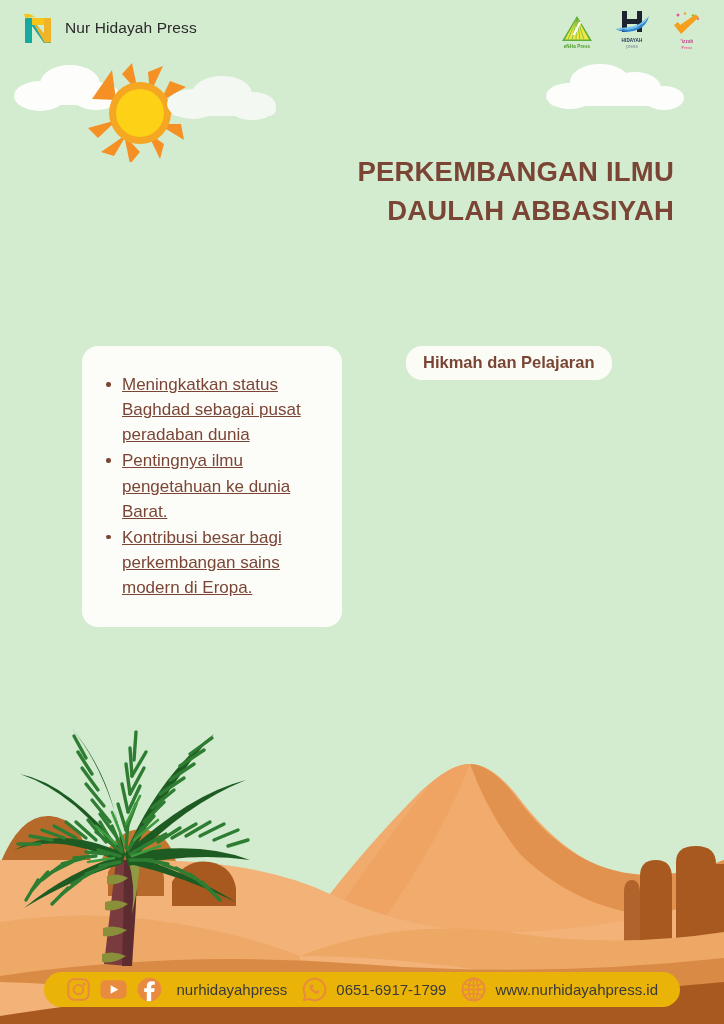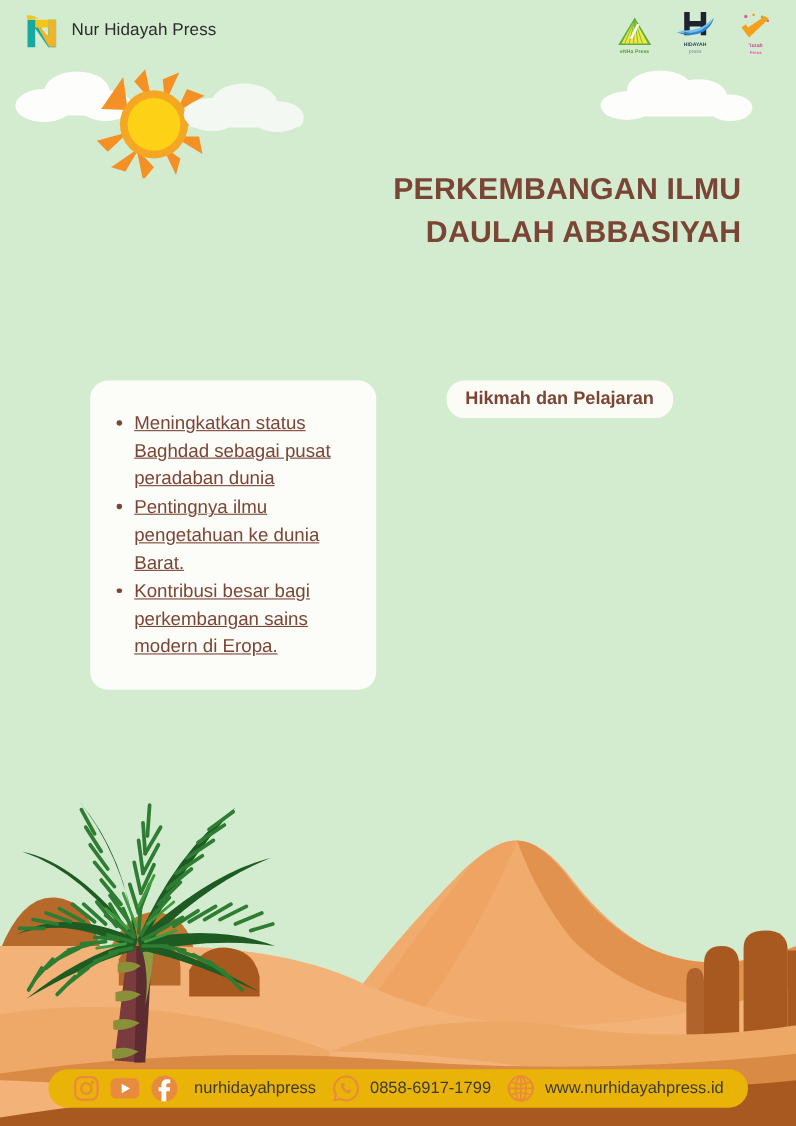--- a/index.html
+++ b/index.html
@@ -413,21 +413,21 @@
     </svg>
     <svg class="fic" width="25" height="25" viewBox="0 0 24 24">
       <circle cx="12" cy="12" r="11.4" fill="#e98b3e"></circle>
       <path d="M13.6 23.3 V14.4 H16.5 L17 10.9 H13.6 V8.9 Q13.6 7.3 15.5 7.4 H17.1 V4.2 Q15.9 4 14.4 4 Q11.9 4 10.6 5.3 Q9.4 6.6 9.4 8.8 V10.9 H6.9 V14.4 H9.4 V23.1" fill="#ffffff"></path>
     </svg>
     <span class="ftxt gap-l">nurhidayahpress</span>
     <svg class="fic gap-l" width="25" height="25" viewBox="0 0 24 24">
       <path d="M12 1.6 A10.4 10.4 0 0 0 3.2 17.4 L1.9 22.3 L6.9 21 A10.4 10.4 0 1 0 12 1.6 Z" fill="none" stroke="#e98b3e" stroke-width="1.9" stroke-linejoin="round"></path>
       <path d="M8.6 7.3 Q7.3 7.6 7.4 9.3 Q7.6 12.2 10.3 14.4 Q12.8 16.5 15 16 Q16.4 15.6 16.5 14.2 Q16.6 13.4 15.2 12.8 Q14.3 12.4 13.8 13.3 Q13.4 14 12.6 13.5 Q11.1 12.5 10.2 11 Q9.8 10.2 10.6 9.9 Q11.4 9.6 11.1 8.7 Q10.6 7.2 9.6 7.2 Z" fill="#e98b3e"></path>
     </svg>
-    <span class="ftxt">0858-6917-1799</span>
+    <span class="ftxt">0651-6917-1799</span>
     <svg class="fic gap-l" width="25" height="25" viewBox="0 0 24 24">
       <circle cx="12" cy="12" r="10.6" fill="none" stroke="#e98b3e" stroke-width="1.8"></circle>
       <ellipse cx="12" cy="12" rx="4.6" ry="10.6" fill="none" stroke="#e98b3e" stroke-width="1.5"></ellipse>
       <line x1="1.4" y1="12" x2="22.6" y2="12" stroke="#e98b3e" stroke-width="1.5"></line>
       <path d="M3.4 6.4 Q12 10 20.6 6.4" fill="none" stroke="#e98b3e" stroke-width="1.4"></path>
       <path d="M3.4 17.6 Q12 14 20.6 17.6" fill="none" stroke="#e98b3e" stroke-width="1.4"></path>
       <line x1="12" y1="1.4" x2="12" y2="22.6" stroke="#e98b3e" stroke-width="1.5"></line>
     </svg>
     <span class="ftxt">www.nurhidayahpress.id</span>
   </div>

